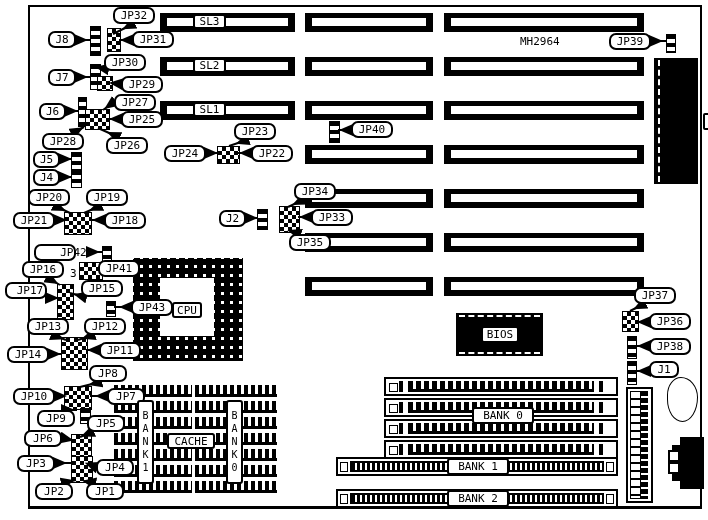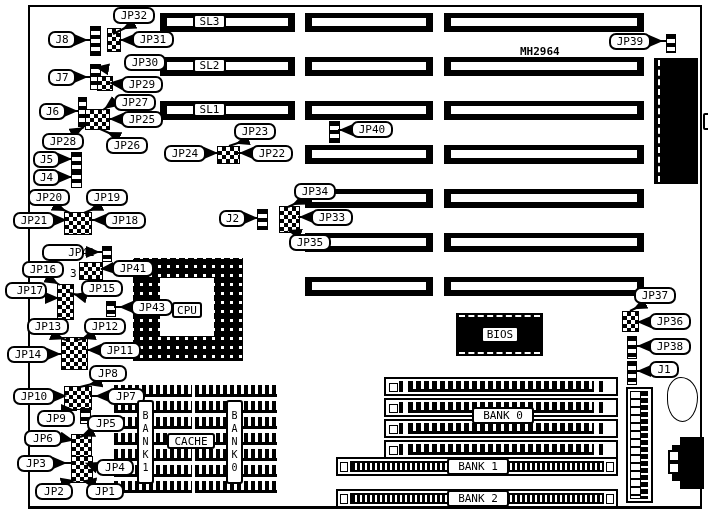--- a/index.html
+++ b/index.html
@@ -86,21 +86,21 @@
   <div class="slot" style="left:444px;top:101px;width:200px;"></div>
   <div class="slot" style="left:305px;top:145px;width:128px;"></div>
   <div class="slot" style="left:444px;top:145px;width:200px;"></div>
   <div class="slot" style="left:305px;top:189px;width:128px;"></div>
   <div class="slot" style="left:444px;top:189px;width:200px;"></div>
   <div class="slot" style="left:305px;top:233px;width:128px;"></div>
   <div class="slot" style="left:444px;top:233px;width:200px;"></div>
   <div class="slot" style="left:305px;top:277px;width:128px;"></div>
   <div class="slot" style="left:444px;top:277px;width:200px;"></div>
 
-  <div class="txt" style="left:520px;top:46px;font-weight:bold;">MH2964</div>
+  <div class="txt" style="left:520px;top:36px;">MH2964</div>
   <div class="txt" style="left:70px;top:268px;">3</div>
 
   <div class="cpusock">
     <div class="cpuin"></div>
     <div class="cpudot"></div>
   </div>
 
   <div class="bios">
     <i style="top:2px;"></i>
       <i style="bottom:2px;"></i>
@@ -264,21 +264,21 @@
     </g>
   </svg>
 
   <div class="lbl sq" style="left:193px;top:14px;width:33px;height:15px;">SL3</div>
   <div class="lbl sq" style="left:193px;top:58px;width:33px;height:15px;">SL2</div>
   <div class="lbl sq" style="left:193px;top:102px;width:33px;height:15px;">SL1</div>
 
   <div class="lbl" style="left:113px;top:7px;width:42px;">JP32</div>
   <div class="lbl" style="left:48px;top:31px;width:28px;">J8</div>
   <div class="lbl" style="left:132px;top:31px;width:42px;">JP31</div>
-  <div class="lbl" style="left:104px;top:54px;width:42px;margin-left:20px;">JP30</div>
+  <div class="lbl" style="left:104px;top:54px;width:42px;">JP30</div>
   <div class="lbl" style="left:48px;top:69px;width:28px;">J7</div>
   <div class="lbl" style="left:121px;top:76px;width:42px;">JP29</div>
   <div class="lbl" style="left:114px;top:94px;width:42px;">JP27</div>
   <div class="lbl" style="left:39px;top:103px;width:27px;">J6</div>
   <div class="lbl" style="left:121px;top:111px;width:42px;">JP25</div>
   <div class="lbl" style="left:42px;top:133px;width:42px;">JP28</div>
   <div class="lbl" style="left:106px;top:137px;width:42px;">JP26</div>
   <div class="lbl" style="left:33px;top:151px;width:27px;">J5</div>
   <div class="lbl" style="left:33px;top:169px;width:27px;">J4</div>
   <div class="lbl" style="left:28px;top:189px;width:42px;">JP20</div>
@@ -287,23 +287,23 @@
   <div class="lbl" style="left:104px;top:212px;width:42px;">JP18</div>
   <div class="lbl" style="left:234px;top:123px;width:42px;">JP23</div>
   <div class="lbl" style="left:164px;top:145px;width:42px;">JP24</div>
   <div class="lbl" style="left:251px;top:145px;width:42px;">JP22</div>
   <div class="lbl" style="left:351px;top:121px;width:42px;">JP40</div>
   <div class="lbl" style="left:219px;top:210px;width:27px;">J2</div>
   <div class="lbl" style="left:294px;top:183px;width:42px;">JP34</div>
   <div class="lbl" style="left:311px;top:209px;width:42px;">JP33</div>
   <div class="lbl" style="left:289px;top:234px;width:42px;">JP35</div>
   <div class="lbl" style="left:609px;top:33px;width:42px;">JP39</div>
-  <div class="lbl" style="left:42px;top:244px;width:42px;padding-left:37px;">JP42</div>
+  <div class="lbl" style="left:34px;top:244px;width:42px;padding-left:37px;">JP42</div>
   <div class="lbl" style="left:22px;top:261px;width:42px;text-align:right;">JP16</div>
-  <div class="lbl" style="left:112px;top:260px;width:42px;">JP41</div>
+  <div class="lbl" style="left:98px;top:260px;width:42px;">JP41</div>
   <div class="lbl" style="left:81px;top:280px;width:42px;">JP15</div>
   <div class="lbl" style="left:5px;top:282px;width:42px;padding-left:8px;">JP17</div>
   <div class="lbl" style="left:131px;top:299px;width:42px;">JP43</div>
   <div class="lbl" style="left:27px;top:318px;width:42px;">JP13</div>
   <div class="lbl" style="left:84px;top:318px;width:42px;">JP12</div>
   <div class="lbl" style="left:7px;top:346px;width:42px;">JP14</div>
   <div class="lbl" style="left:99px;top:342px;width:42px;">JP11</div>
   <div class="lbl" style="left:89px;top:365px;width:38px;">JP8</div>
   <div class="lbl" style="left:13px;top:388px;width:42px;">JP10</div>
   <div class="lbl" style="left:107px;top:388px;width:38px;">JP7</div>

